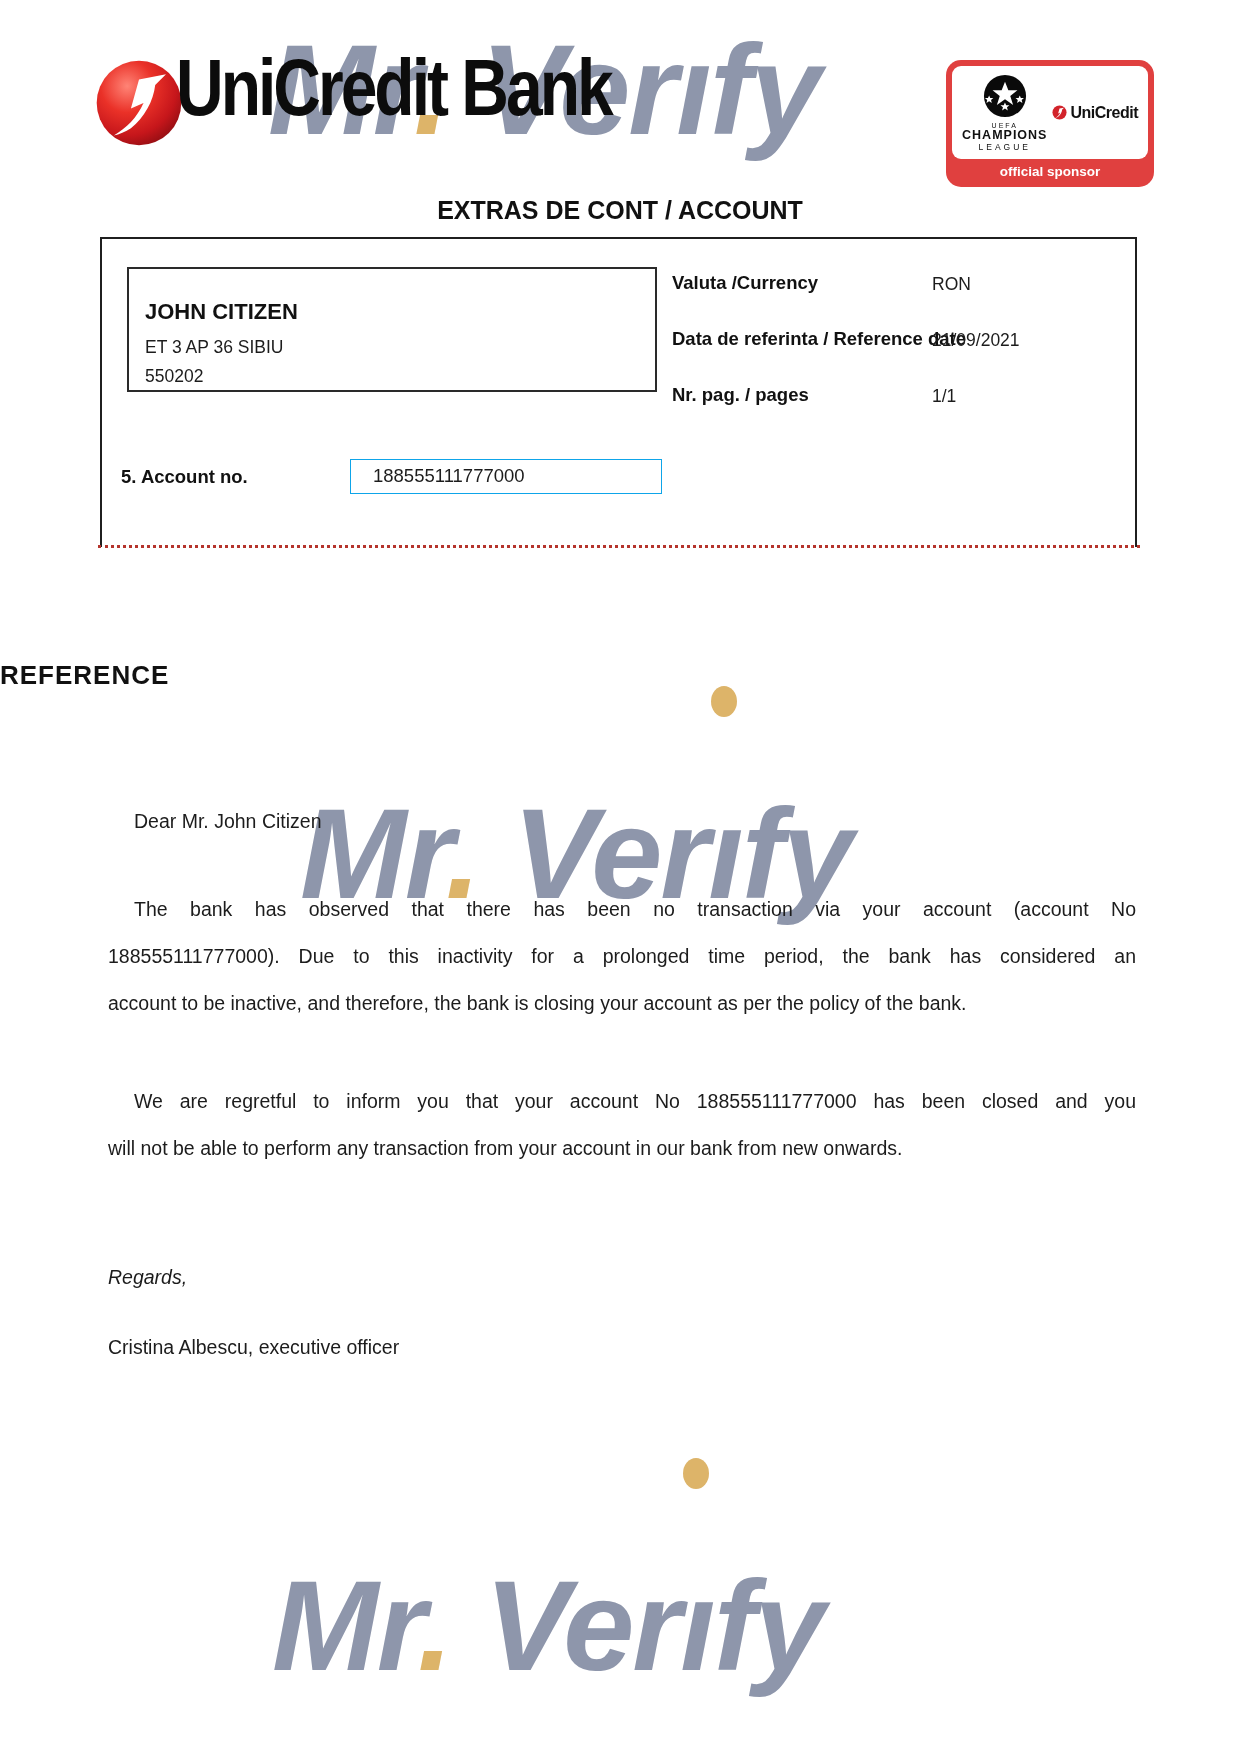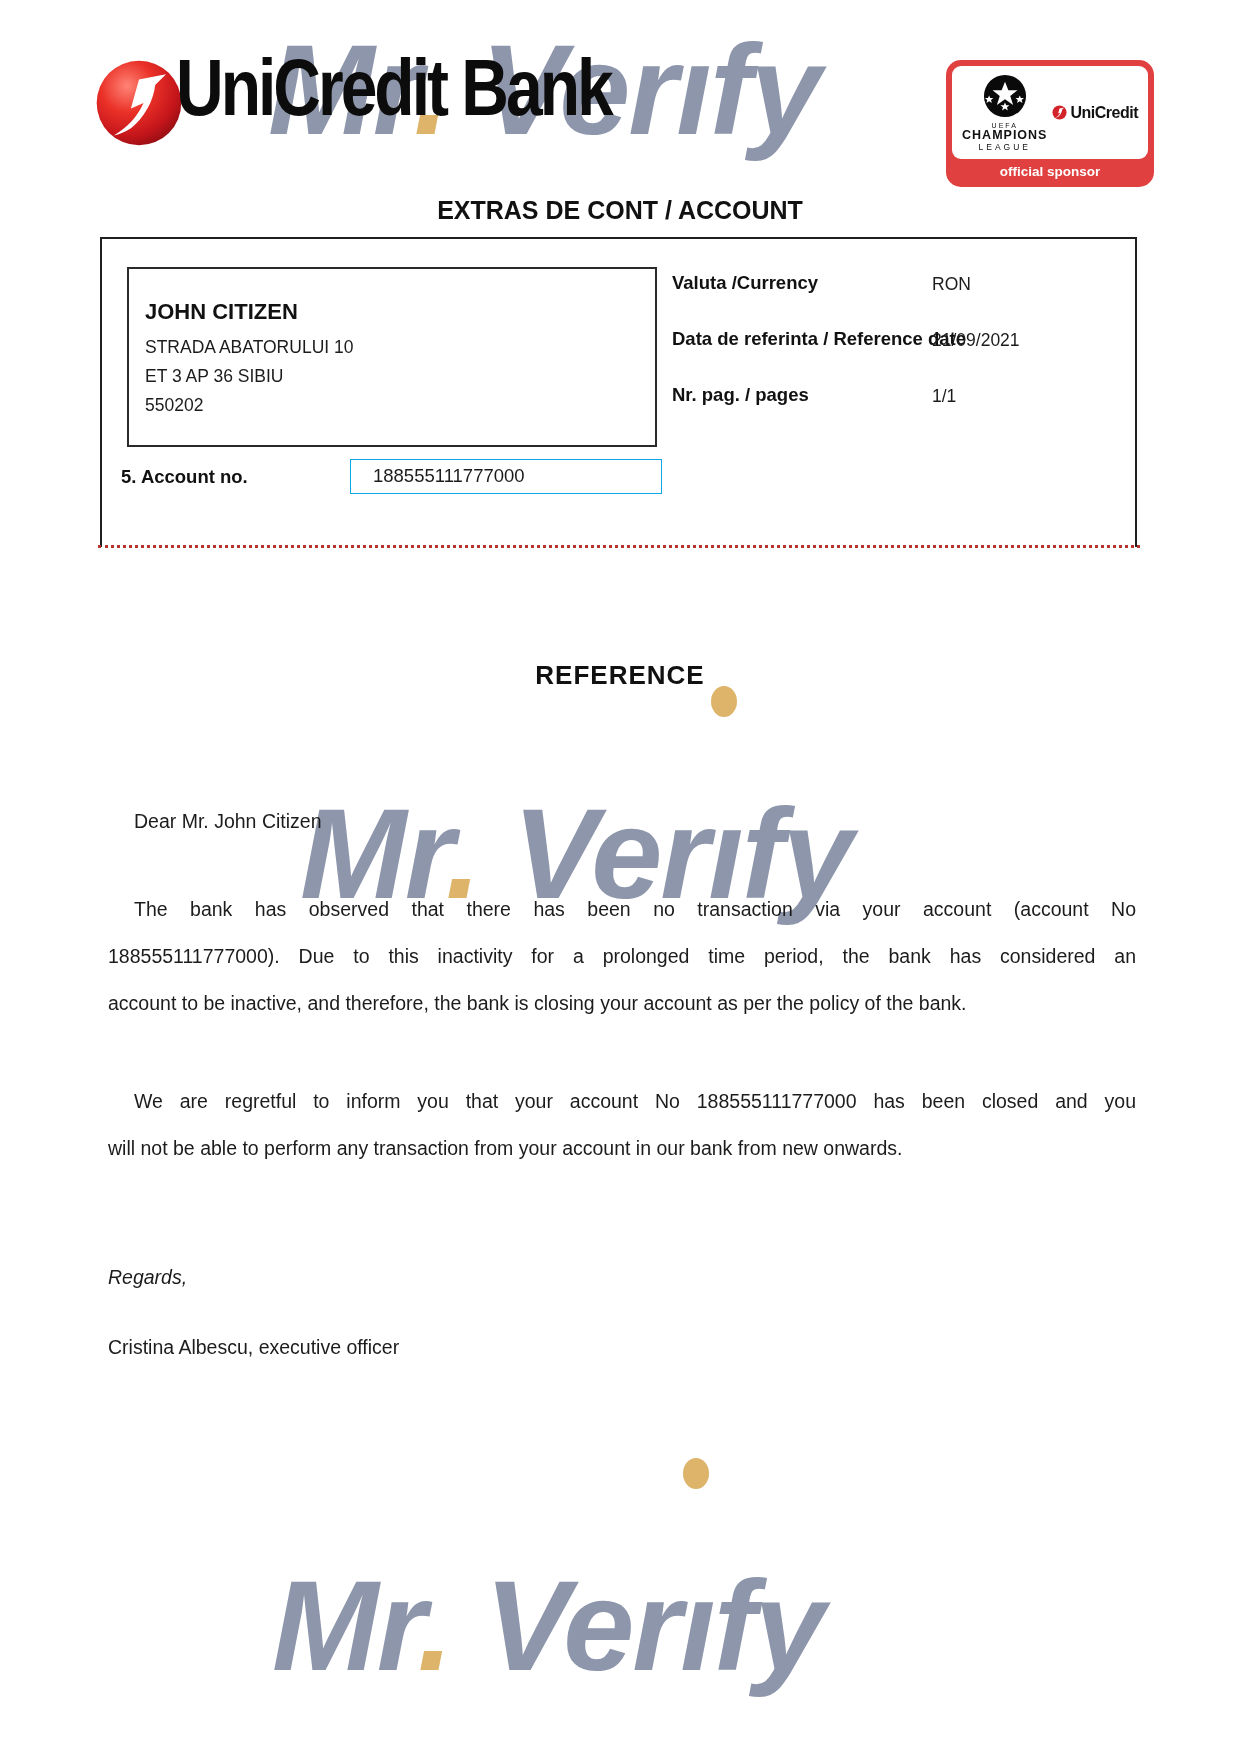--- a/index.html
+++ b/index.html
@@ -38,38 +38,38 @@
   .badge-right{display:flex;align-items:center;gap:4px;padding-right:2px;}
   .badge-right .mini-name{font-size:16px;font-weight:bold;color:#111;letter-spacing:-0.5px;}
   .badge-caption{text-align:center;color:#ffffff;font-size:13.5px;font-weight:bold;line-height:26px;}
 
   
   .doc-title{position:absolute;left:0;top:196px;width:100%;text-align:center;
              font-size:25px;font-weight:bold;color:#111;}
   .info-box{position:absolute;left:100px;top:237px;width:1037px;height:310px;
             border-top:2px solid #1f1f1f;border-left:2px solid #1f1f1f;border-right:2px solid #1f1f1f;
             box-sizing:border-box;}
-  .addr-box{position:absolute;left:127px;top:267px;width:530px;height:180px;
+  .addr-box{position:absolute;left:127px;top:267px;width:530px;height:125px;
             border:2px solid #2a2a2a;box-sizing:border-box;padding:30px 0 16px 16px;}
   .addr-name{font-size:22px;font-weight:bold;color:#111;margin-bottom:8px;}
   .addr-line{font-size:17.5px;line-height:29px;color:#1c1c1c;}
 
   .field-label{position:absolute;left:672px;font-size:18.5px;font-weight:bold;color:#111;}
   .field-value{position:absolute;left:932px;font-size:17.5px;color:#1c1c1c;}
 
   .acct-label{position:absolute;left:121px;top:466px;font-size:18.5px;font-weight:bold;color:#111;}
   .acct-box{position:absolute;left:350px;top:459px;width:312px;height:35px;
             border:1px solid #0ea5e9;box-sizing:border-box;line-height:31px;
             padding-left:22px;font-size:18.5px;color:#1c1c1c;}
 
   .dotted-sep{position:absolute;left:98px;top:545px;width:1042px;height:0;
               border-top:3px dotted #b5342c;}
 
   
-  .ref-heading{position:absolute;left:0;top:660px;width:100%;text-align:center;
+  .ref-heading{position:absolute;left:0;top:660px;width:100%;text-align:left;
                font-size:26px;font-weight:bold;letter-spacing:1px;color:#111;}
   .salutation{position:absolute;left:134px;top:810px;font-size:19.5px;color:#1c1c1c;}
   .para{position:absolute;left:108px;width:1028px;font-size:19.5px;line-height:47px;color:#1c1c1c;}
   .para-1{top:886px;}
   .para-2{top:1078px;}
   .jline{text-align:justify;text-align-last:justify;}
   .lline{text-align:left;}
   .indent{text-indent:26px;}
   .closing{position:absolute;left:108px;top:1266px;font-size:19.5px;color:#1c1c1c;font-style:italic;}
   .signature{position:absolute;left:108px;top:1336px;font-size:19.5px;color:#1c1c1c;}
@@ -125,21 +125,20 @@
       </div>
       <div class="badge-caption">official sponsor</div>
     </div>
 
     <div class="doc-title">EXTRAS DE CONT / ACCOUNT</div>
 
     <div class="info-box"></div>
 
     <div class="addr-box">
       <div class="addr-name">JOHN CITIZEN</div>
-      <div class="addr-line">STRADA ABATORULUI 10</div>
       <div class="addr-line">ET 3 AP 36 SIBIU</div>
       <div class="addr-line">550202</div>
     </div>
 
     <div class="field-label" style="top:272px">Valuta /Currency</div>
     <div class="field-value" style="top:274px">RON</div>
 
     <div class="field-label" style="top:328px">Data de referinta / Reference date</div>
     <div class="field-value" style="top:330px">21/09/2021</div>
 

